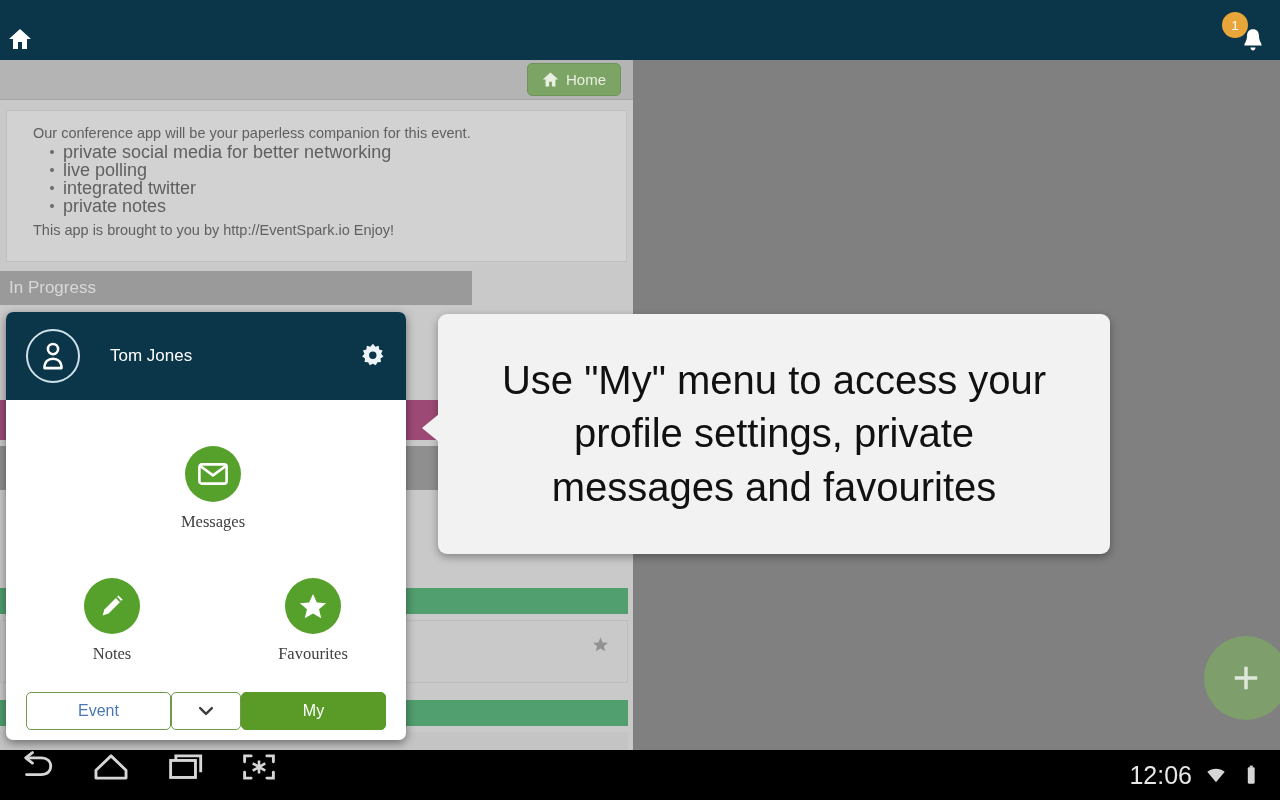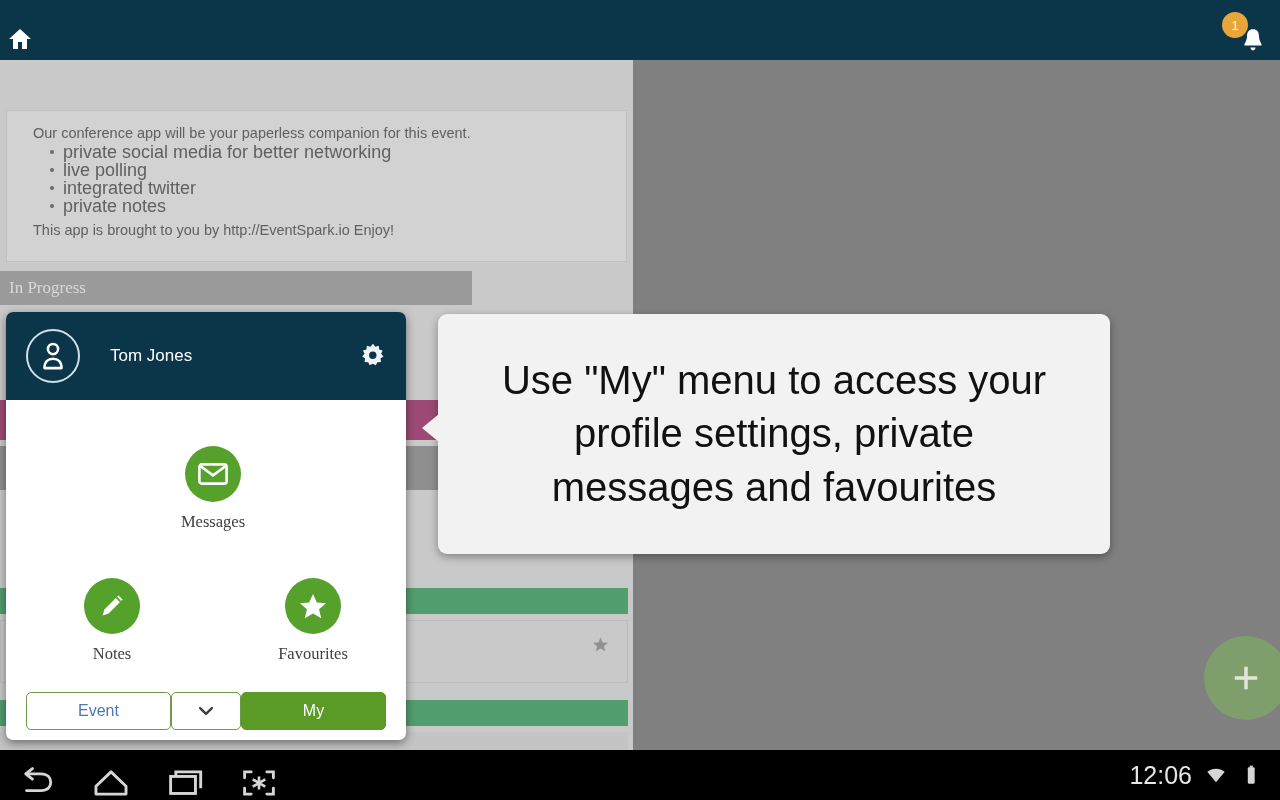--- a/index.html
+++ b/index.html
@@ -52,21 +52,21 @@
   #info-card ul li:before {
     content:""; position:absolute; left:-13px; top:7px;
     width:4px; height:4px; border-radius:50%; background:#6a6a6a;
   }
 
   
   #inprogress {
     position:absolute; left:0; top:271px; width:472px; height:34px;
     background:#9a9a9a;
     color:#d8d8d8; font-size:17px;
-    display:flex; align-items:center; padding-left:9px;font-family:Liberation Serif, serif;
+    display:flex; align-items:center; padding-left:9px;
   }
 
   
   .bg-row { position:absolute; left:0; width:628px; }
   #row-magenta { top:400px; height:40px; background:#9c4a75; }
   #row-grey1   { top:446px; height:44px; background:#8f8f8f; }
   #row-pale    { top:495px; height:80px; background:#c9c9c9; }
   #row-green1  { top:588px; height:26px; background:#519e6e; }
   #row-card    { top:620px; height:63px; background:#c9c9c9; border:1px solid #bdbdbd; }
   #row-card .star { position:absolute; right:18px; top:15px; width:17px; height:17px; }
@@ -166,21 +166,21 @@
     width:0; height:0;
     border-top:14px solid transparent;
     border-bottom:14px solid transparent;
     border-right:17px solid #f2f2f2;
   }
 
   
   #navbar {
     position:absolute; left:0; bottom:0; width:1280px; height:50px;
     background:#000;
-    display:flex; align-items:flex-end;
+    display:flex; align-items:flex-start;
   }
   .nav-icon { width:46px; height:34px; display:block; }
   #nav-back    { margin-left:14px; }
   #nav-home    { margin-left:28px; }
   #nav-recents { margin-left:28px; }
   #nav-shot    { margin-left:28px; }
   #status-right {
     position:absolute; right:18px; top:0; height:50px;
     display:flex; align-items:center; gap:13px;
   }
@@ -199,20 +199,28 @@
   }
   #notif-bell { position:absolute; right:2px; bottom:0; width:26px; height:28px; }
 </style>
 </head>
 <body>
 
 <div id="screen">
 
   <div id="app-column">
 
+    <div id="toolbar">
+      <div id="home-btn">
+        <svg class="hicon" viewBox="0 0 24 24">
+          <path d="M12 2 L23 12 L19 12 L19 22 L14 22 L14 15 L10 15 L10 22 L5 22 L5 12 L1 12 Z" fill="#e8efe2"></path>
+        </svg>
+        <span>Home</span>
+      </div>
+    </div>
 
     <div id="info-card">
       <div class="intro">Our conference app will be your paperless companion for this event.</div>
       <ul>
         <li>private social media for better networking</li>
         <li>live polling</li>
         <li>integrated twitter</li>
         <li>private notes</li>
       </ul>
       <div class="foot">This app is brought to you by http://EventSpark.io Enjoy!</div>

